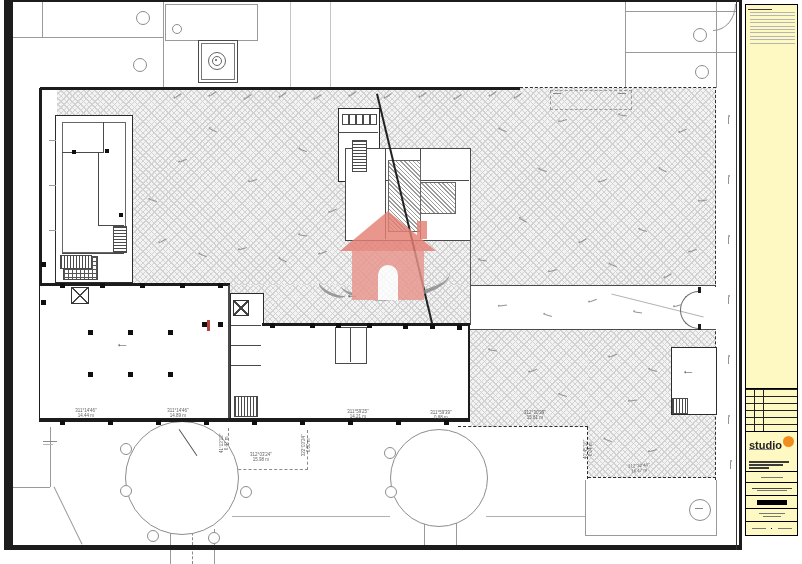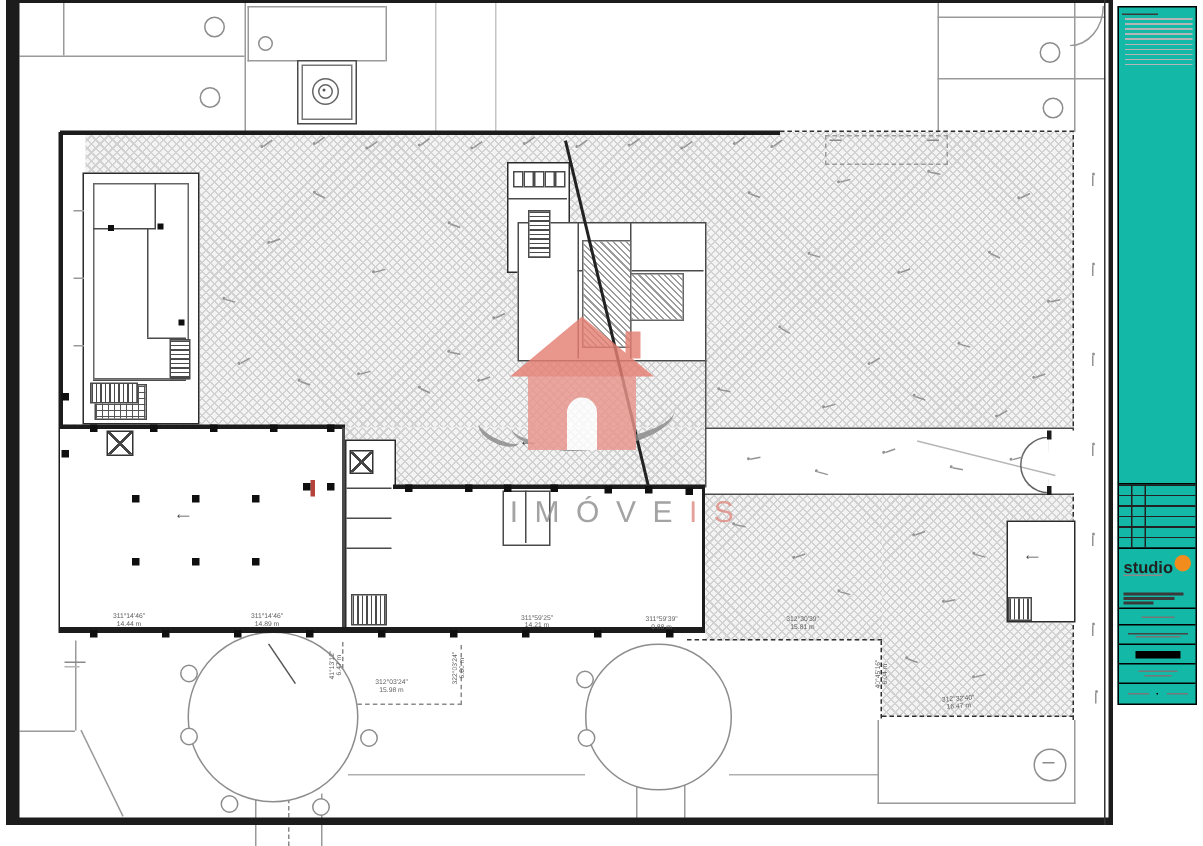--- a/index.html
+++ b/index.html
@@ -43,21 +43,21 @@
   
   #wm{position:absolute;left:280px;top:205px;width:280px;height:165px;z-index:7;opacity:.82;pointer-events:none}
   #wm .t1{position:absolute;left:8px;top:86px;width:264px;text-align:center;font-size:33px;font-weight:bold;
           letter-spacing:2px;color:#8f8f8f}
   #wm .t2{position:absolute;left:18px;top:126px;width:244px;text-align:center;font-size:20px;
           letter-spacing:11px;color:#8f8f8f}
   #wm .accent{color:#dd8d84}
   .roof{position:absolute;width:0;height:0;border-left:48px solid transparent;border-right:48px solid transparent;
         border-bottom:40px solid #e57f73}
   
-  #tblock{position:absolute;left:745px;top:4px;width:53px;height:466px;border:1.5px solid #000;background:#14b8a6;
+  #tblock{position:absolute;left:745px;top:4px;width:53px;height:532px;border:1.5px solid #000;background:#fef9c3;
           z-index:9;display:flex;flex-direction:column;box-sizing:border-box}
   .noteslines{width:45px;height:34px;margin:1px 2px 0 2px;
      background-image:repeating-linear-gradient(180deg,#b5b5b5 0 1px,transparent 1px 3.4px)}
   .revtable{width:100%;height:42px;border-top:1px solid #000;border-bottom:1px solid #000;position:relative;
      background-image:repeating-linear-gradient(180deg,#222 0 1px,transparent 1px 7px)}
   .logo{position:relative;height:24px;padding-top:3px}
   .logo .word{font-size:11px;font-weight:bold;color:#222;letter-spacing:0;margin-left:3px}
   .logodot{position:absolute;right:3px;top:4px;width:11px;height:11px;border-radius:50%;background:#f28c1c}
   .addr{padding:1px 3px}
   .dbar{background:#3a3a3a;height:1.5px;margin:1.5px 0}
@@ -223,21 +223,20 @@
 <div class="dim" style="left:230px;top:452px;width:62px"><span>312°03'24"</span><br><span>15.98 m</span></div>
 <div class="dim" style="left:282px;top:440px;width:48px;transform:rotate(-90deg)"><span>322°03'24"</span><br><span>6.80 m</span></div>
 
 <div id="wm">
   <div class="abs" style="left:60px;top:52px;width:110px;height:38px;border-bottom:5px solid #8a8a8a;border-radius:50%;transform:rotate(-6deg)"></div>
   <div class="abs" style="left:38px;top:76px;width:30px;height:12px;border-bottom:3px solid #8a8a8a;border-radius:50%;transform:rotate(25deg)"></div>
   <div class="abs" style="left:72px;top:45px;width:72px;height:50px;background:#e9968c"></div>
   <div class="roof" style="left:60px;top:6px"></div>
   <div class="abs" style="left:137px;top:16px;width:10px;height:18px;background:#e57f73"></div>
   <div class="abs" style="left:98px;top:60px;width:20px;height:35px;background:#fff;border-radius:10px 10px 0 0"></div>
-  <div class="t2"><span>IMÓVE</span><span class="accent">IS</span></div>
 </div>
 
 <div class="wall" style="left:4px;top:0;width:9px;height:550px;z-index:8"></div>
 <div class="wall" style="left:4px;top:0;width:736px;height:1.5px;z-index:8"></div>
 <div class="wall" style="left:4px;top:545px;width:738px;height:5px;z-index:8"></div>
 <div class="abs" style="left:736px;top:0;width:1px;height:550px;background:#333;z-index:8"></div>
 <div class="wall" style="left:739px;top:0;width:3px;height:550px;z-index:8"></div>
 
 <div id="tblock">
   <div style="padding:2px">

